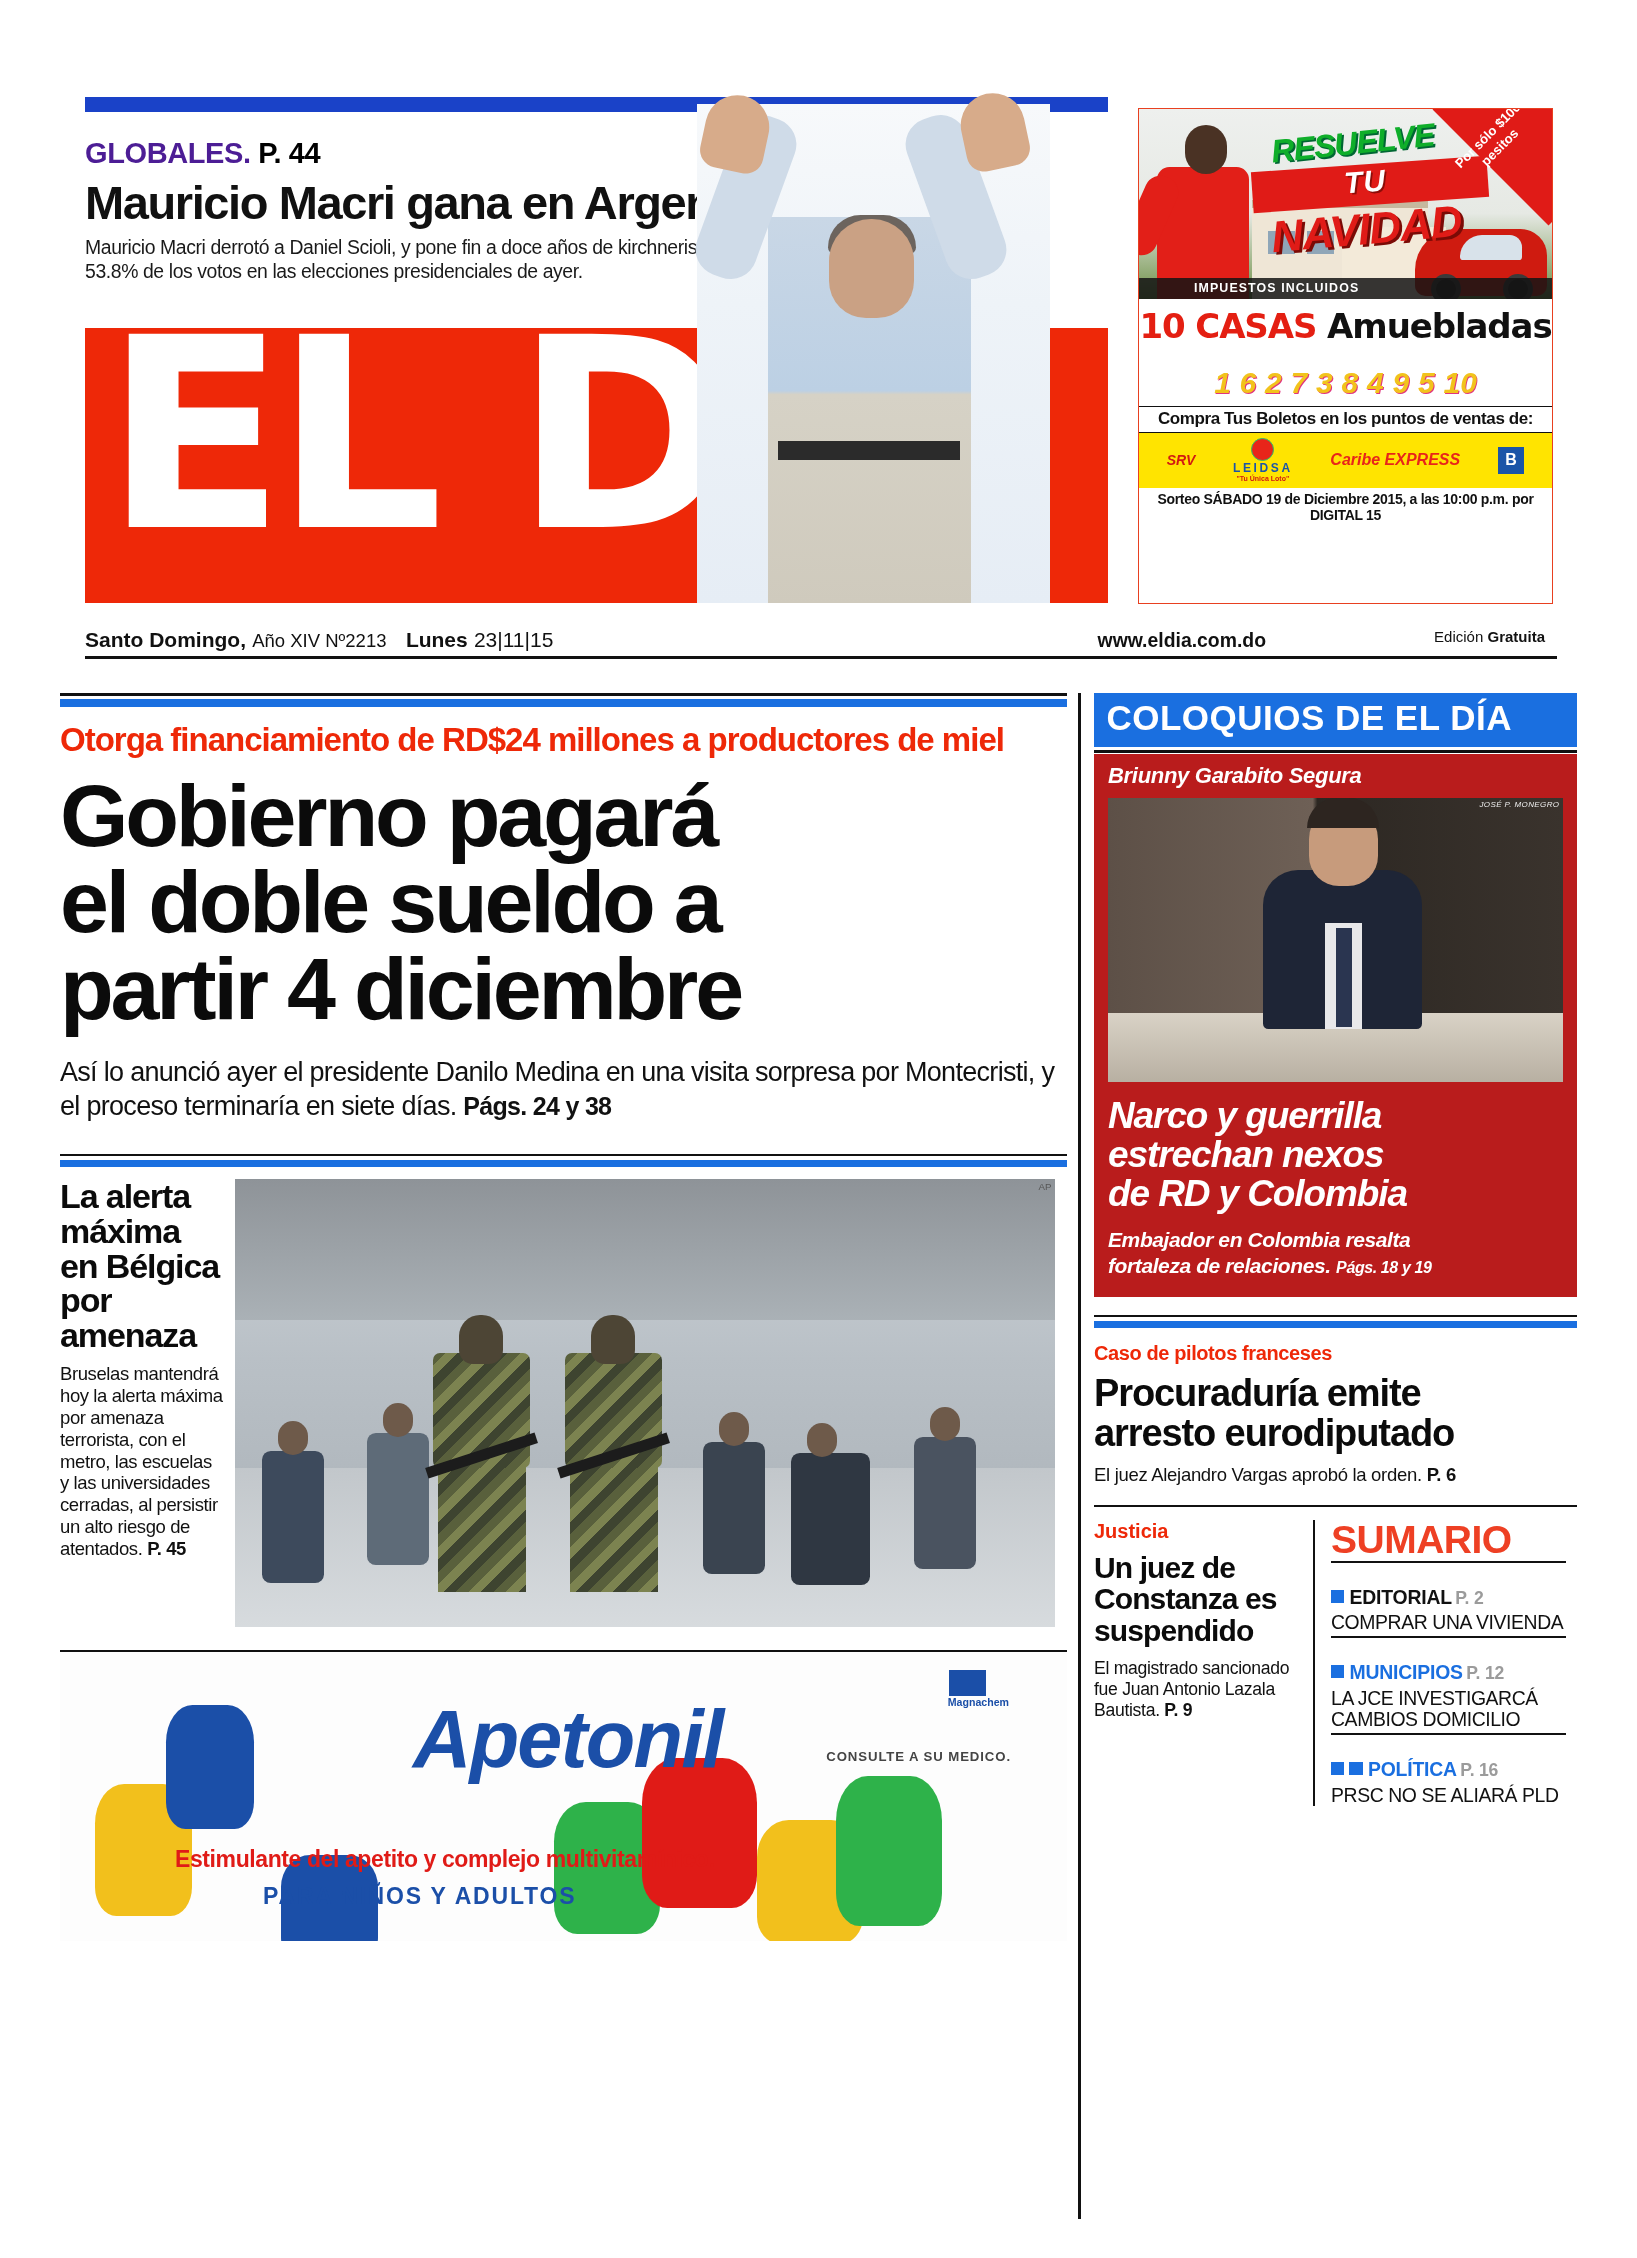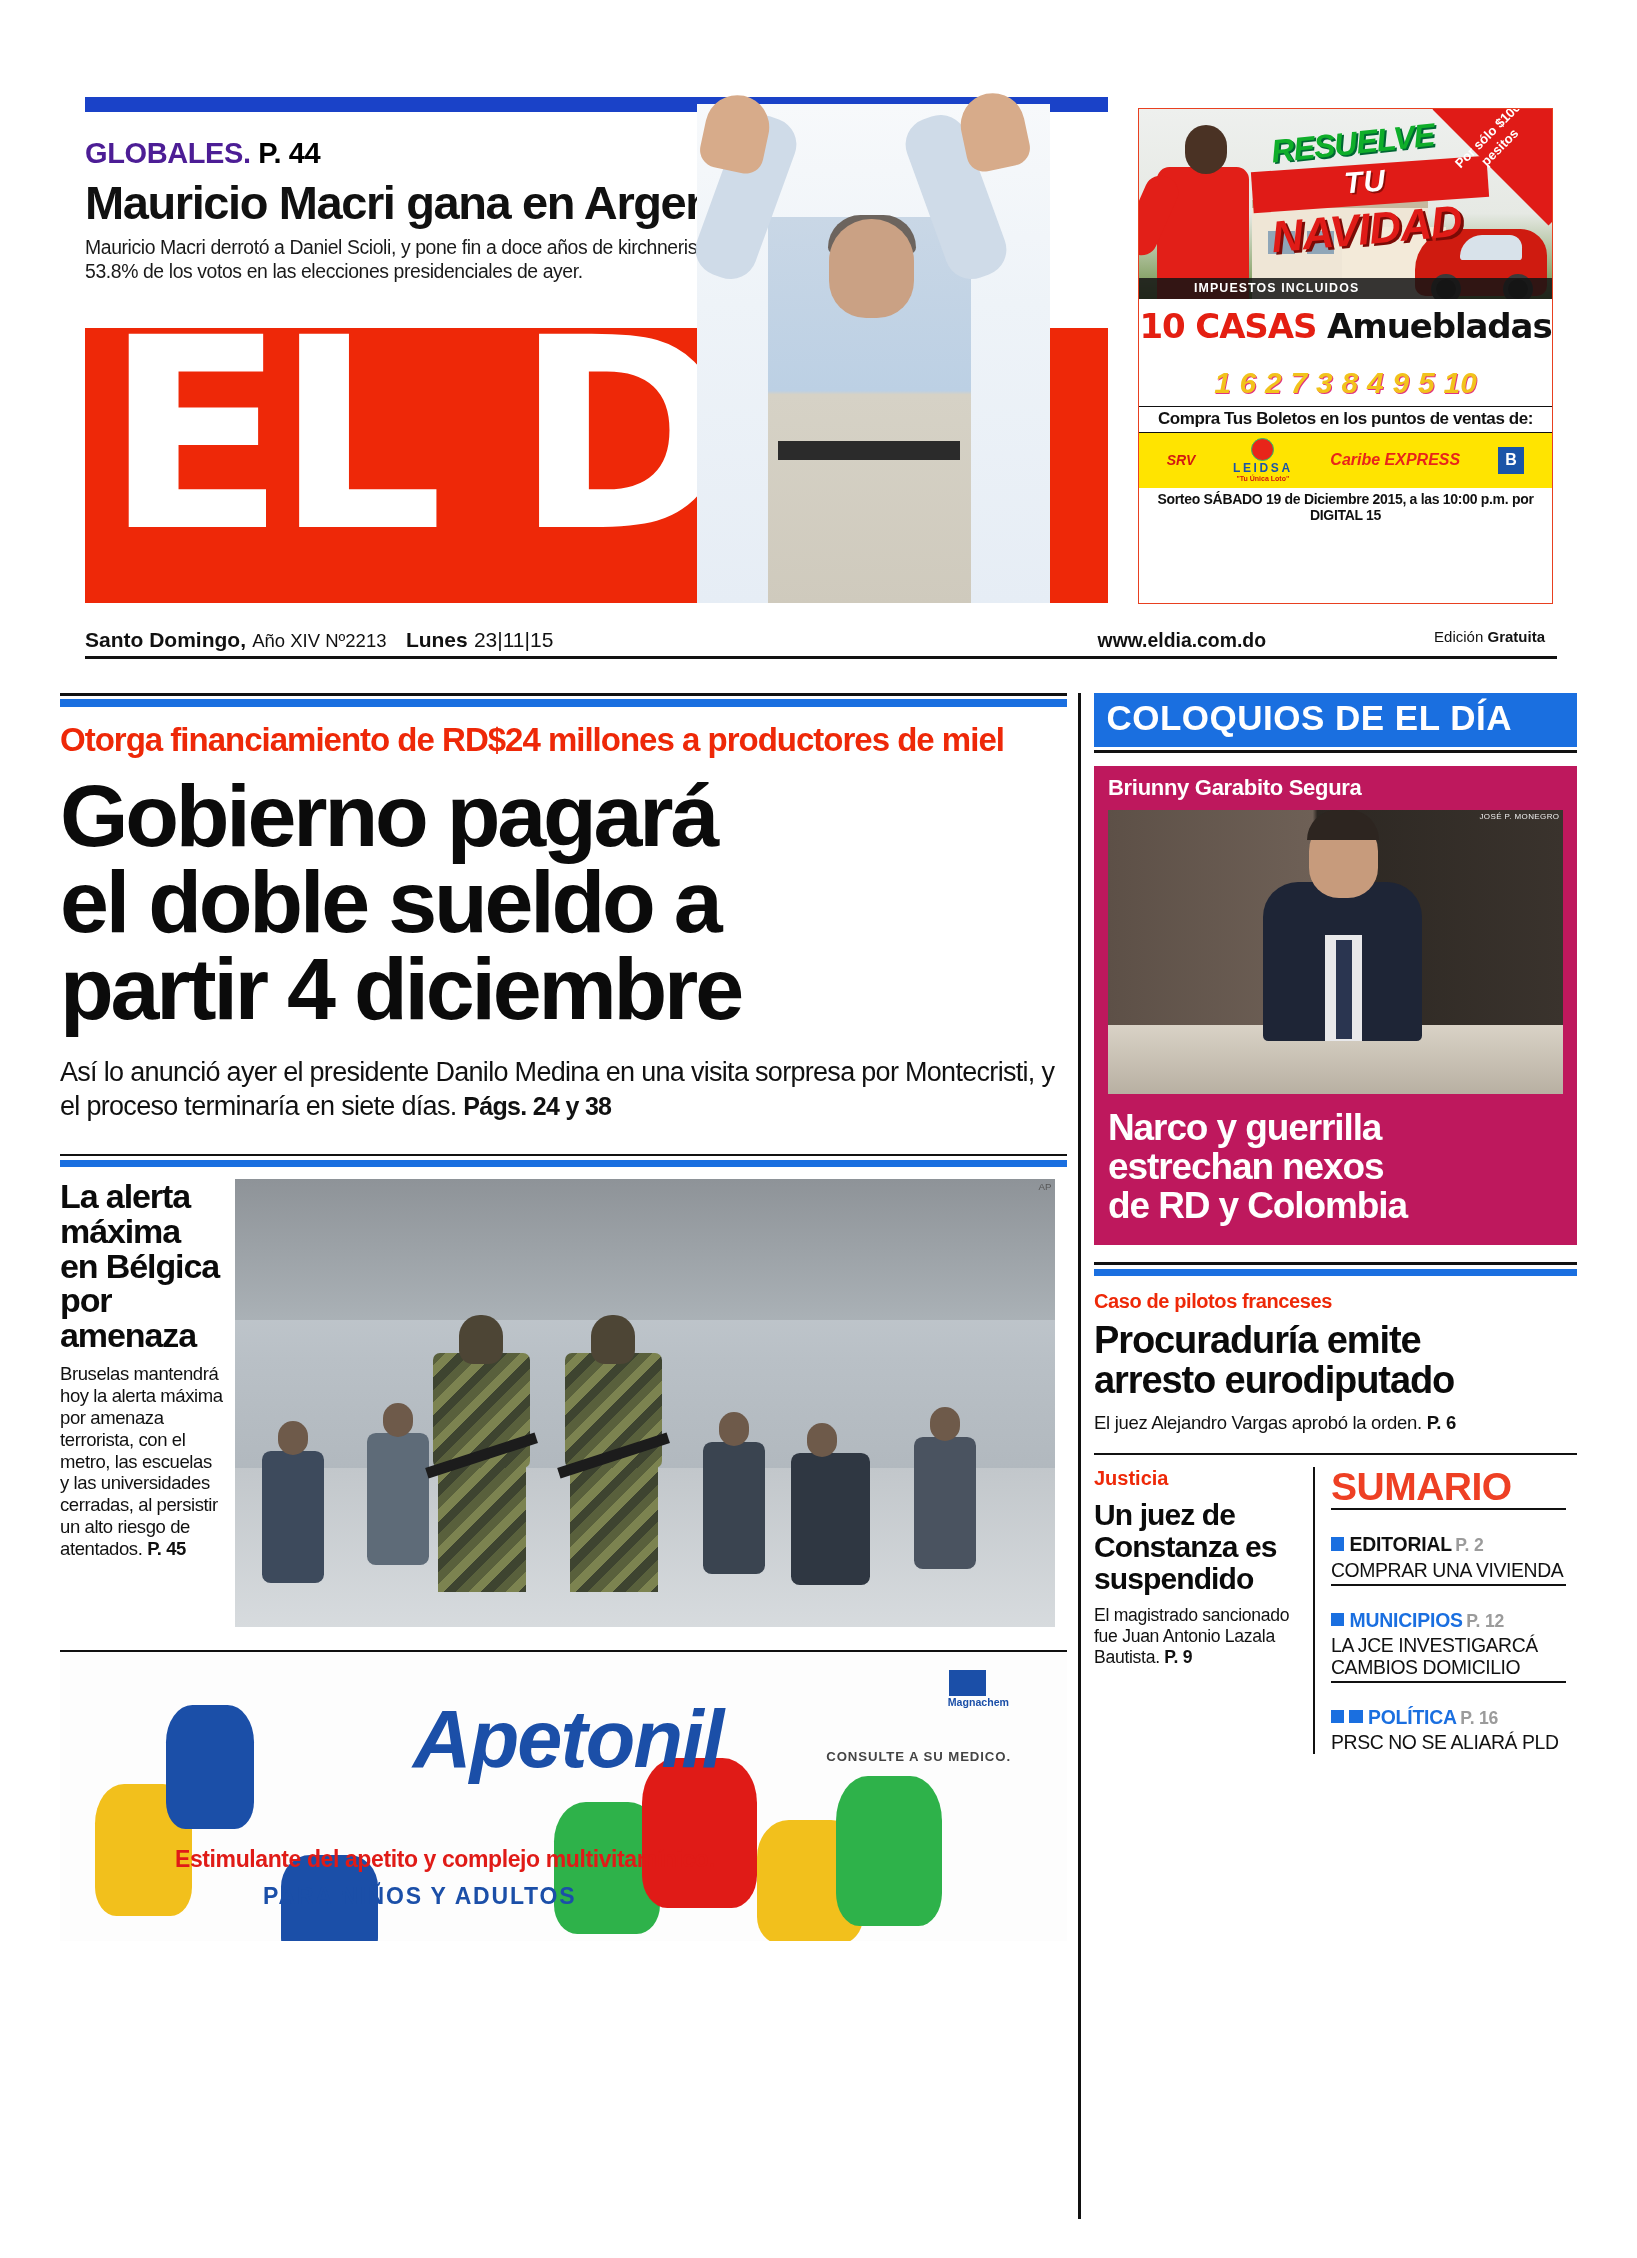--- a/index.html
+++ b/index.html
@@ -198,21 +198,21 @@
   .ap-brand { position: absolute; right: 58px; top: 44px; font-size: 10.6px; color: #1b4fa8;
               font-weight: 700; }
   .ap-brand-box { position: absolute; right: 81px; top: 17.6px; width: 37px; height: 26.5px;
                   background: #1b4fa8; }
   .hand { position: absolute; border-radius: 30% 30% 22% 22%; }
 
   
   .coloq-head { background: #1a6fe0; color: #fff; font-size: 35px; font-weight: 700;
                 padding: 5.3px 12.4px 8.8px; letter-spacing: 0.5px; }
   .coloq-rule { height: 3.5px; background: #111; margin-top: 2.6px; }
-  .coloq-box { background: #be185d; margin-top: 13px; padding: 8.8px 14px 19.4px; color: #fff; }
+  .coloq-box { background: #b91c1c; margin-top: 1px; padding: 8.8px 14px 19.4px; color: #fff; font-style: italic; }
   .coloq-name { font-size: 22px; font-weight: 700; letter-spacing: -0.3px; }
   .coloq-photo { position: relative; margin-top: 8.8px; width: 455px; height: 284px;
                  background: linear-gradient(#6d5f53 0%, #5a4e44 60%, #3f3730 100%);
                  overflow: hidden; }
   .cp-wall { position: absolute; inset: 0; background:
              linear-gradient(90deg,#5d5047 0%, #6e6056 45%, #2c2722 46%, #3a332d 100%); }
   .cp-desk { position: absolute; left: 0; bottom: 0; width: 455px; height: 69px;
              background: linear-gradient(#d9d2c6, #b8b0a2); }
   .cp-suit { position: absolute; left: 155px; bottom: 53px; width: 159px; height: 159px;
              background: #1e2536; border-radius: 35px 35px 5.3px 5.3px; }
@@ -474,20 +474,25 @@
           <div class="cp-tie"></div>
           <div class="cp-head"></div>
           <div class="cp-hair"></div>
           <div class="cp-credit">JOSÉ P. MONEGRO</div>
         </div>
         <div class="coloq-title">
           <div>Narco y guerrilla</div>
           <div>estrechan nexos</div>
           <div>de RD y Colombia</div>
         </div>
+        <div class="coloq-deck">
+          <div>Embajador en Colombia resalta</div>
+          <span>fortaleza de relaciones.</span>
+          <span class="pg">Págs. 18 y 19</span>
+        </div>
       </div>
 
       <div class="rc-rule"></div>
       <div class="rc-blue"></div>
 
       <div>
         <div class="proc-kicker">Caso de pilotos franceses</div>
         <div class="proc-head">
           <div>Procuraduría emite</div>
           <div>arresto eurodiputado</div>

